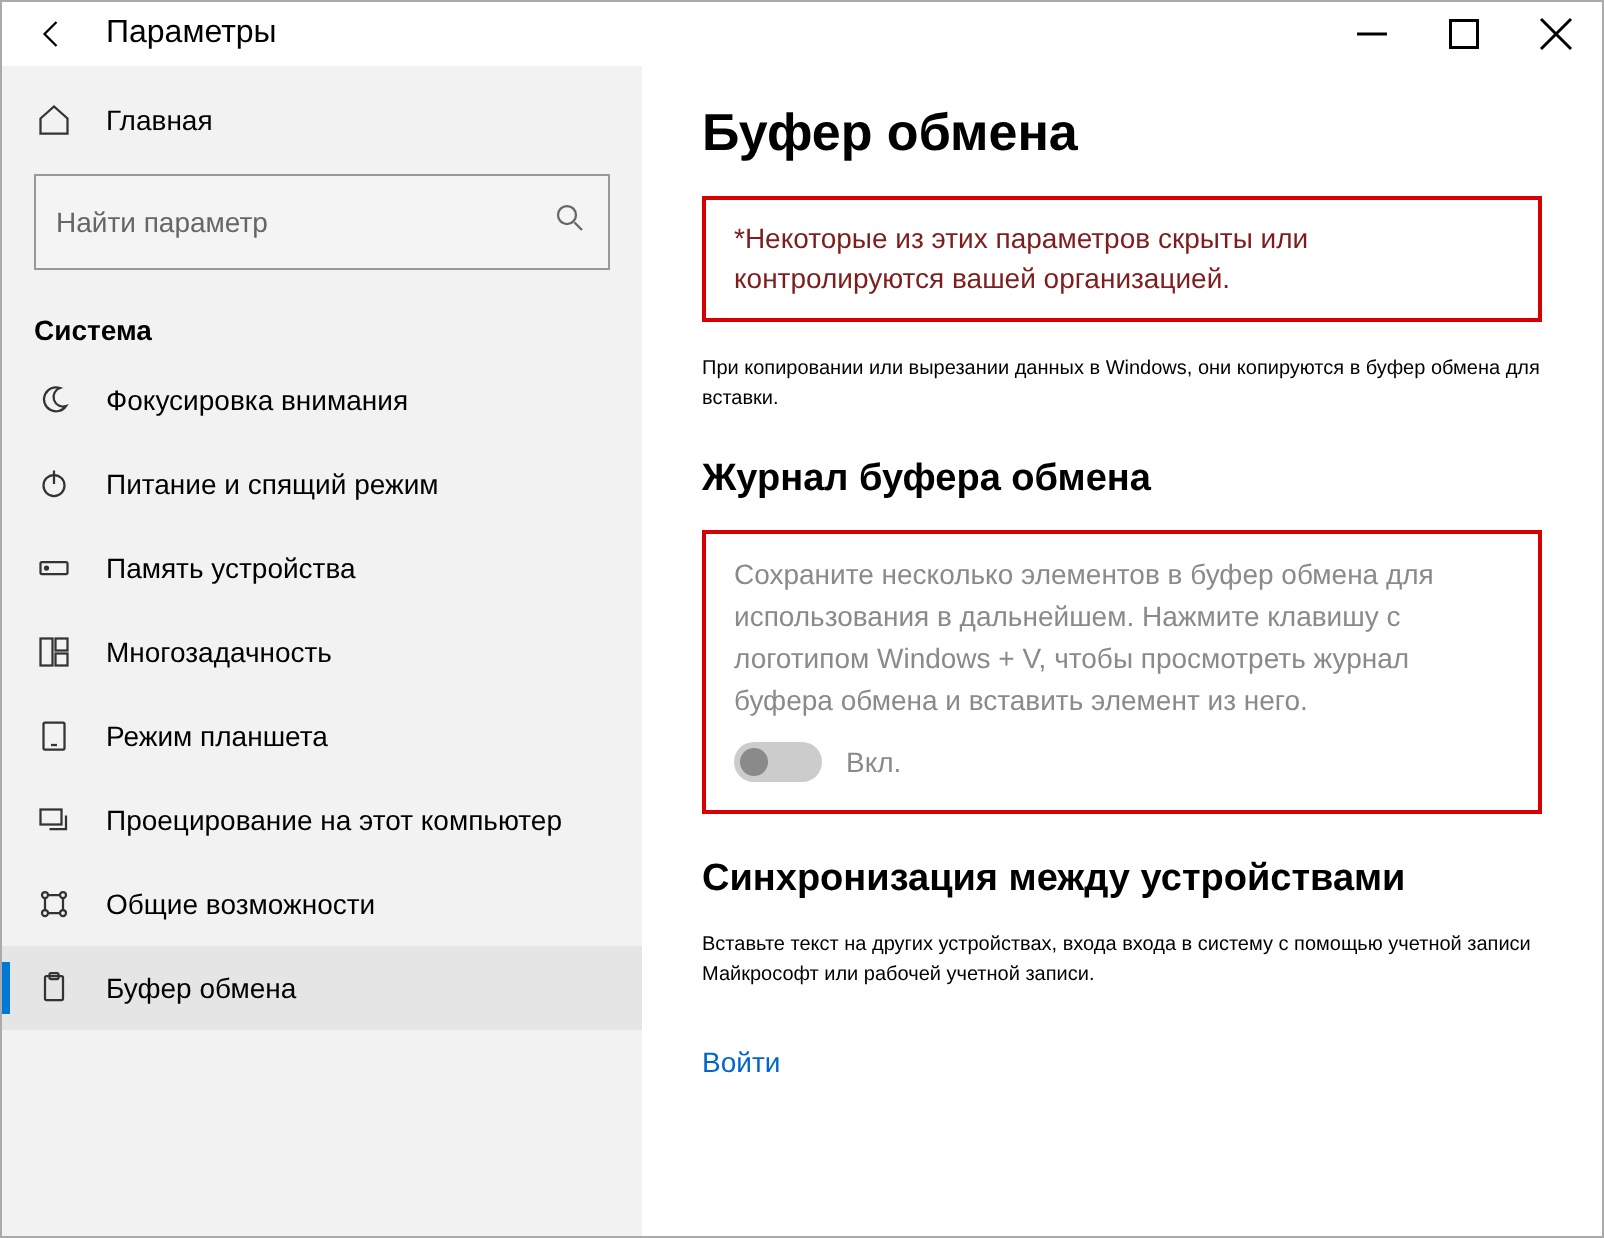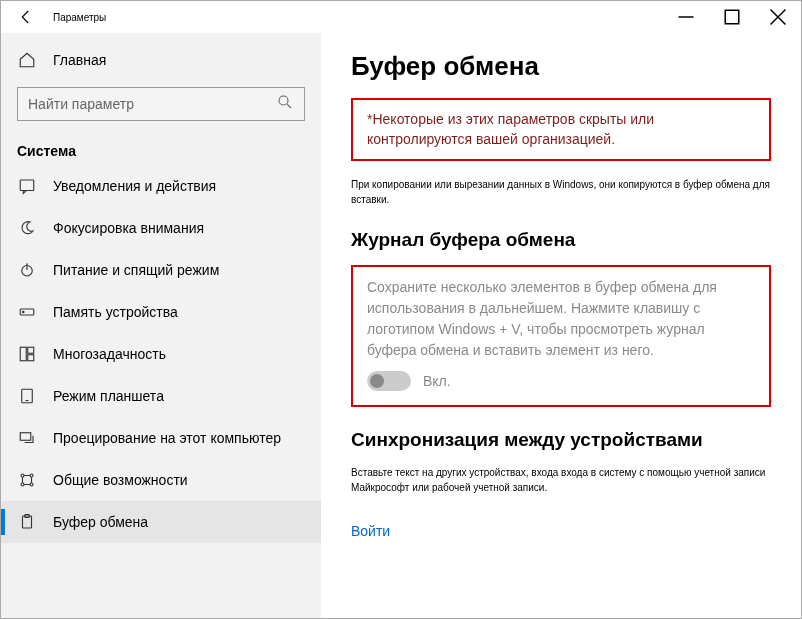--- a/index.html
+++ b/index.html
@@ -14,40 +14,40 @@
   border: 1px solid #aaa;
 }
 .titlebar {
   display: flex;
   align-items: center;
   height: 32px;
   background: #fff;
   padding-left: 16px;
 }
 .titlebar .back { width: 32px; display: flex; align-items: center; justify-content: flex-start; font-size: 18px; color: #000; cursor: pointer; }
-.titlebar .title { font-size: 10px; flex: 1; padding-left: 4px; }
+.titlebar .title { font-size: 16px; flex: 1; padding-left: 4px; }
 .titlebar .winbtn { width: 46px; height: 32px; display: flex; align-items: center; justify-content: center; font-size: 12px; cursor: pointer; }
 .main { display: flex; height: calc(100% - 32px); }
 .sidebar {
   width: 320px;
   background: #f2f2f2;
   padding: 8px 0;
   overflow-y: auto;
 }
 .home-row {
   display: flex;
   align-items: center;
   padding: 10px 16px;
   gap: 16px;
   cursor: pointer;
 }
 .home-row .icon, .nav-item .icon { width: 20px; display:flex; align-items:center; justify-content:center; color:#333; }
 .search-box {
   margin: 8px 16px;
-  height: 34px;
+  height: 48px;
   border: 1px solid #999;
   background: #fff3;
   display: flex;
   align-items: center;
   padding: 0 10px;
   color: #666;
 }
 .search-box input {
   flex: 1;
   border: none;
@@ -176,29 +176,20 @@
             <circle cx="10" cy="10" r="6"></circle>
             <line x1="15" y1="15" x2="20" y2="20"></line>
           </svg>
       </span>
     </div>
     <div class="section-label">Система</div>
 
     <div class="nav-item">
       <span class="icon">
           <svg viewBox="0 0 24 24" fill="none" stroke="#333" stroke-width="1.5">
-            <rect x="3" y="4" width="18" height="14" rx="1"></rect>
-            <path d="M7 18 L7 22 L11 18"></path>
-          </svg>
-        </span>
-      <span>Уведомления и действия</span>
-    </div>
-    <div class="nav-item">
-      <span class="icon">
-          <svg viewBox="0 0 24 24" fill="none" stroke="#333" stroke-width="1.5">
             <path d="M16 4 A8 8 0 1 0 20 16 A6 6 0 0 1 16 4 Z"></path>
           </svg>
         </span>
       <span>Фокусировка внимания</span>
     </div>
     <div class="nav-item">
       <span class="icon">
           <svg viewBox="0 0 24 24" fill="none" stroke="#333" stroke-width="1.5">
             <circle cx="12" cy="13" r="7"></circle>
             <line x1="12" y1="3" x2="12" y2="12"></line>

